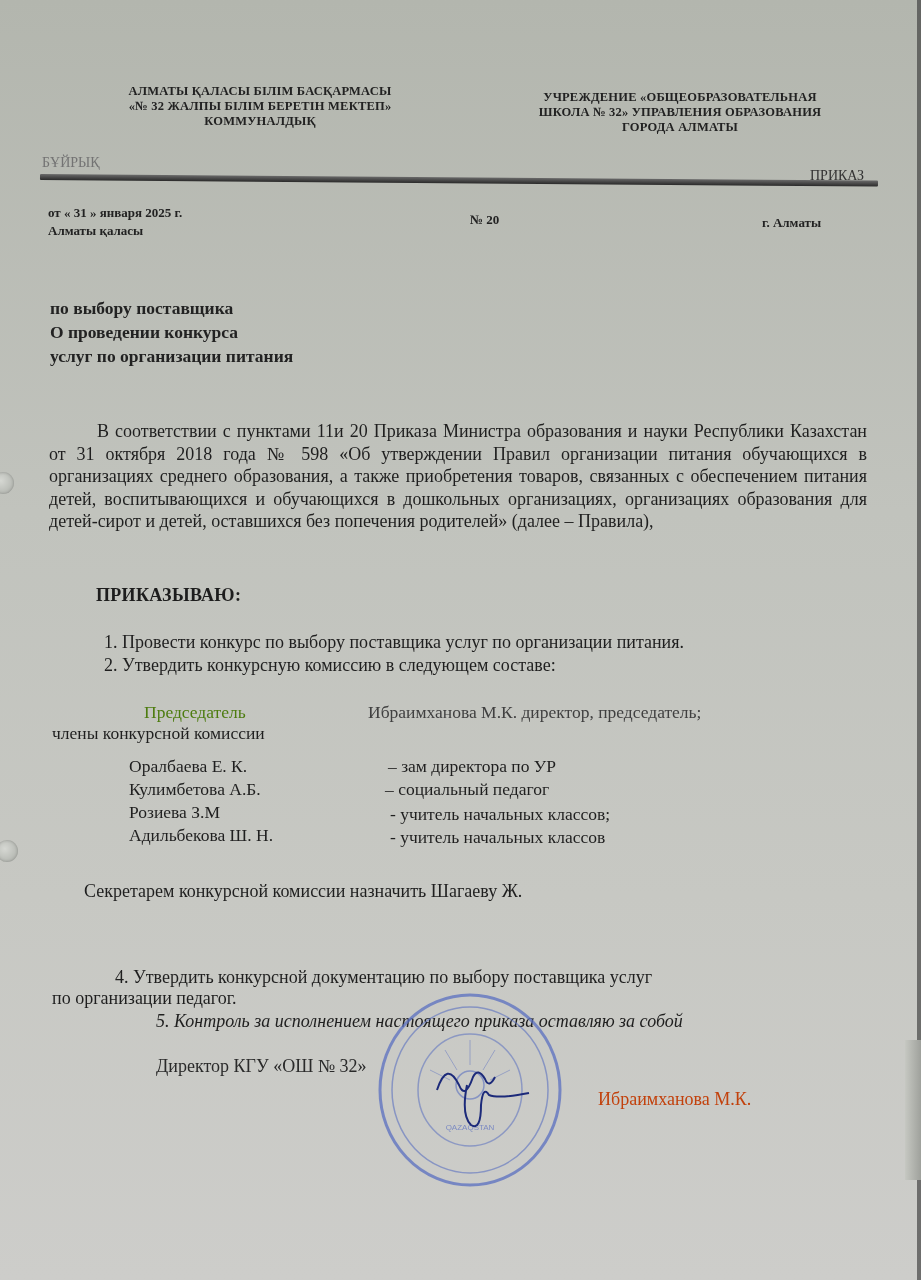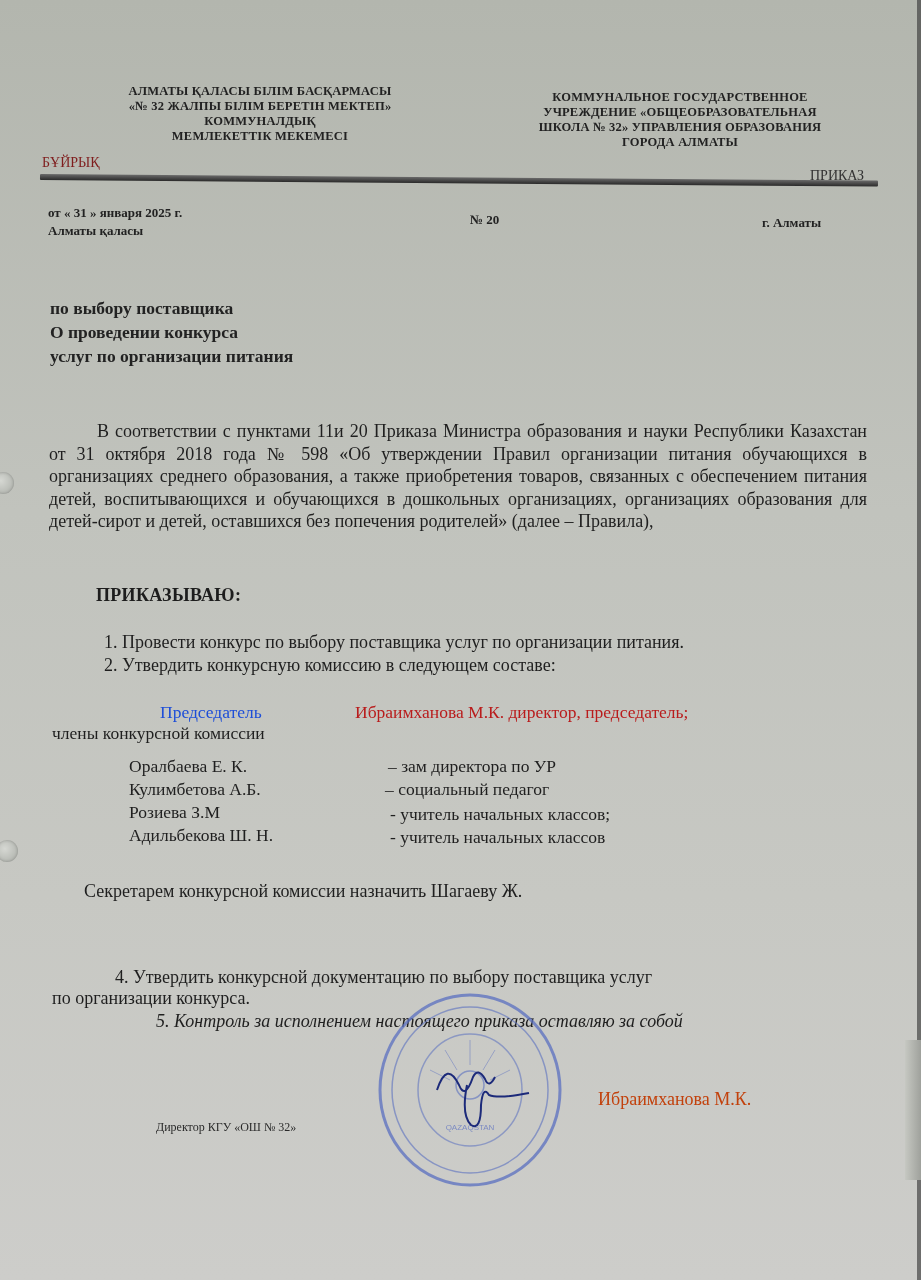--- a/index.html
+++ b/index.html
@@ -6,65 +6,63 @@
   body {
     width:921px; height:1280px; overflow:hidden; position:relative;
     background: linear-gradient(180deg, #b3b6ae 0%, #c1c3bd 40%, #c7c8c3 70%, #cdcdca 100%);
     font-family: "Liberation Serif", "DejaVu Serif", serif;
     color:#1d1d1d;
   }
   .abs { position:absolute; }
   .hdr { font-weight:bold; font-size:12.5px; line-height:15px; text-align:center; letter-spacing:0.2px; color:#222; }
   .hdr-left { left:80px; top:84px; width:360px; }
   .hdr-right { left:500px; top:90px; width:360px; }
-  .label-kz { left:42px; top:155px; font-size:14px; color:#7f1d1d; }
+  .label-kz { left:42px; top:155px; font-size:14px; color:#737373; }
   .label-ru { left:810px; top:168px; font-size:14px; color:#333; }
   .rule { left:40px; top:174px; width:838px; height:6px; background:linear-gradient(180deg,#6a6a6a,#2a2a2a); transform:rotate(0.45deg); transform-origin:left center; border-radius:1px; }
   .meta { font-weight:bold; font-size:13px; line-height:18px; color:#222; }
   .meta-left { left:48px; top:204px; }
   .meta-num { left:470px; top:211px; }
   .meta-city { left:762px; top:214px; }
   .title { left:50px; top:296px; font-weight:bold; font-size:17.5px; line-height:24px; color:#222; }
   .body-text { font-size:18px; line-height:22.5px; color:#1f1f1f; }
   .para { left:49px; top:420px; width:818px; text-align:justify; text-indent:48px; }
   .order-word { left:96px; top:585px; font-size:18px; font-weight:bold; letter-spacing:0.3px; }
   .item { font-size:18px; }
   .i1 { left:104px; top:631px; }
   .i2 { left:104px; top:654px; }
   .row { font-size:17.5px; }
-  .chair-l { left:160px; top:701px; color:#1d4ed8; }
-  .chair-r { left:355px; top:701px; color:#b91c1c; }
+  .chair-l { left:144px; top:701px; color:#4d7c0f; }
+  .chair-r { left:368px; top:701px; color:#404040; }
   .members { left:52px; top:722px; }
   .m-name { left:129px; }
   .m-role { }
   .secretary { left:52px; top:880px;margin-left:32px; }
   .i4 { left:115px; top:966px; }
   .i4b { left:52px; top:987px; }
   .i5 { left:156px; top:1010px;font-style:italic; }
-  .sig-left { left:156px; top:1120px; font-size:12px; color:#2a2a2a; }
+  .sig-left { left:156px; top:1056px; font-size:18px; color:#2a2a2a; }
   .sig-right { left:598px; top:1089px; font-size:18px; color:#c2410c; }
   .stamp { left:375px; top:990px; width:190px; height:200px; }
   .hole { width:22px; height:22px; border-radius:50%; background:radial-gradient(circle at 40% 40%, #d6d8d3, #a9aca6); box-shadow: inset 0 0 3px rgba(0,0,0,0.25); }
   .edge { left:905px; top:1040px; width:16px; height:140px; background:linear-gradient(90deg,#c6c8c2,#9fa19c); }
   .right-border { left:917px; top:0; width:4px; height:1280px; background:#3a3a3a; opacity:0.65; }
 </style>
 </head>
 <body>
 
 <div class="abs right-border"></div>
 
 <div class="abs hdr hdr-left">
   <div>АЛМАТЫ ҚАЛАСЫ БІЛІМ БАСҚАРМАСЫ</div>
   <div>«№ 32 ЖАЛПЫ БІЛІМ БЕРЕТІН МЕКТЕП»</div>
   <div>КОММУНАЛДЫҚ</div>
-  <div>МЕМЛЕКЕТТІК МЕКЕМЕСІ</div>
 </div>
 
 <div class="abs hdr hdr-right">
-  <div>КОММУНАЛЬНОЕ ГОСУДАРСТВЕННОЕ</div>
   <div>УЧРЕЖДЕНИЕ «ОБЩЕОБРАЗОВАТЕЛЬНАЯ</div>
   <div>ШКОЛА № 32» УПРАВЛЕНИЯ ОБРАЗОВАНИЯ</div>
   <div>ГОРОДА АЛМАТЫ</div>
 </div>
 
 <div class="abs label-kz">БҰЙРЫҚ</div>
 <div class="abs label-ru">ПРИКАЗ</div>
 <div class="abs rule"></div>
 
 <div class="abs meta meta-left">
@@ -99,21 +97,21 @@
 
 <div class="abs body-text row m-name" style="top:801px">Розиева З.М</div>
 <div class="abs body-text row m-role" style="top:803px;left:390px">- учитель начальных классов;</div>
 
 <div class="abs body-text row m-name" style="top:824px">Адильбекова Ш. Н.</div>
 <div class="abs body-text row m-role" style="top:826px;left:390px">- учитель начальных классов</div>
 
 <div class="abs body-text secretary">Секретарем конкурсной комиссии назначить Шагаеву Ж.</div>
 
 <div class="abs body-text i4">4. Утвердить конкурсной документацию по выбору поставщика услуг</div>
-<div class="abs body-text i4b">по организации конкурса.</div>
+<div class="abs body-text i4b">по организации педагог.</div>
 <div class="abs body-text i5">5. Контроль за исполнением настоящего приказа оставляю за собой</div>
 
 <svg class="abs stamp" viewBox="0 0 190 200">
   <ellipse cx="95" cy="100" rx="90" ry="95" fill="none" stroke="#5a6fc0" stroke-width="3" opacity="0.75"></ellipse>
   <ellipse cx="95" cy="100" rx="78" ry="83" fill="none" stroke="#5a6fc0" stroke-width="1.5" opacity="0.6"></ellipse>
   <ellipse cx="95" cy="100" rx="52" ry="56" fill="none" stroke="#5a6fc0" stroke-width="1.5" opacity="0.55"></ellipse>
   <g stroke="#5a6fc0" stroke-width="1" opacity="0.45">
     <line x1="95" y1="50" x2="95" y2="75"></line>
       <line x1="70" y1="60" x2="82" y2="80"></line>
       <line x1="120" y1="60" x2="108" y2="80"></line>

